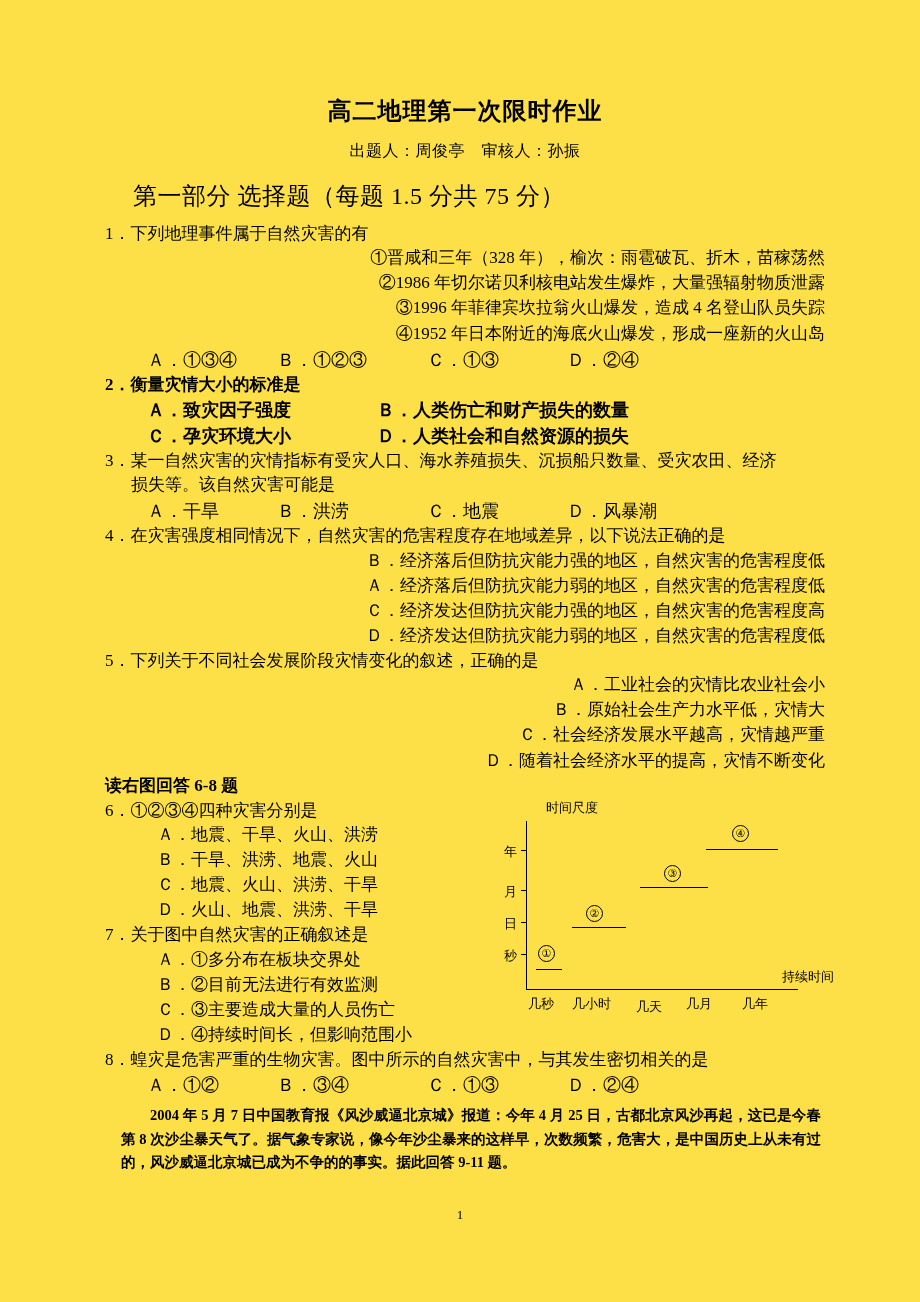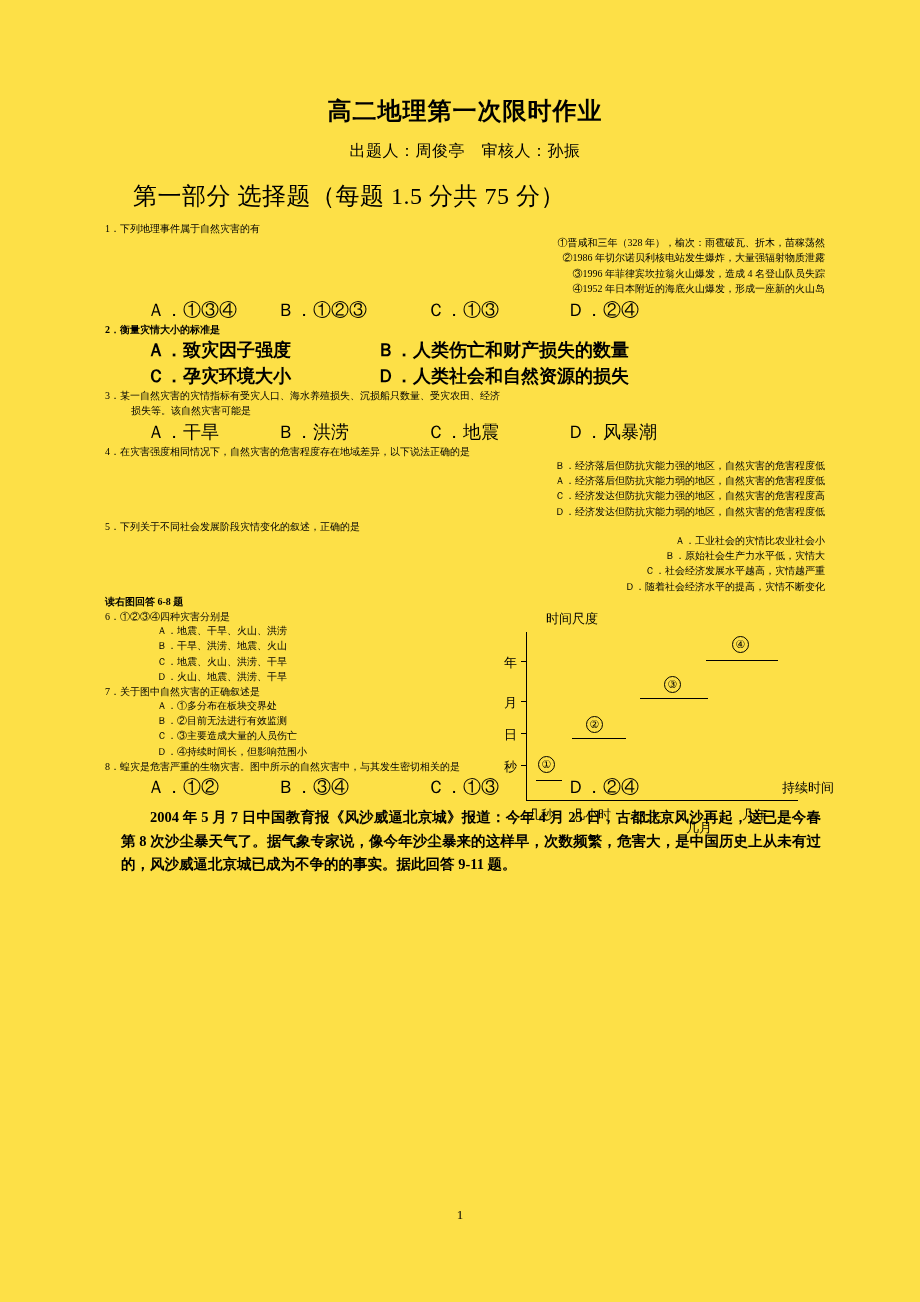--- a/index.html
+++ b/index.html
@@ -38,21 +38,21 @@
     margin: 0 0 18px 0;
     letter-spacing: 0.5px;
   }
   .byline span { margin: 0 6px; }
   .section-head {
     font-size: 24px;
     margin: 0 0 10px 28px;
     letter-spacing: 0.5px;
   }
   .q {
-    font-size: 10px;
+    font-size: 17px;
     line-height: 1.42;
     margin: 0 0 1px 0;
   }
   .q-stem {
     margin: 0;
     padding: 0;
   }
   .indent1 { padding-left: 26px; }
   .indent2 { padding-left: 42px; text-align: right; }
   .indent3 { padding-left: 52px; }
@@ -234,21 +234,21 @@
 
         <div class="fig-label" style="left:204px; top:66px;"><span class="circled">③</span></div>
         <div class="bar" style="left:180px; top:88px; width:68px;"></div>
 
         <div class="fig-label" style="left:272px; top:26px;"><span class="circled">④</span></div>
         <div class="bar" style="left:246px; top:50px; width:72px;"></div>
 
         <div class="fig-label" style="left:68px; top:196px;">几秒</div>
         <div class="fig-label" style="left:112px; top:196px;">几小时</div>
         <div class="fig-label" style="left:176px; top:199px;">几天</div>
-        <div class="fig-label" style="left:226px; top:209px;">几月</div>
+        <div class="fig-label" style="left:226px; top:196px;">几月</div>
         <div class="fig-label" style="left:282px; top:196px;">几年</div>
 
         <div class="fig-label" style="left:322px; top:170px;">
           <span style="display:inline-block; width:28px; line-height:1.25;">持续时间</span>
         </div>
       </div>
 
       <div class="q q-stem">8．蝗灾是危害严重的生物灾害。图中所示的自然灾害中，与其发生密切相关的是</div>
       <div class="opt-row">
         <span class="o o1">Ａ．①②</span>

